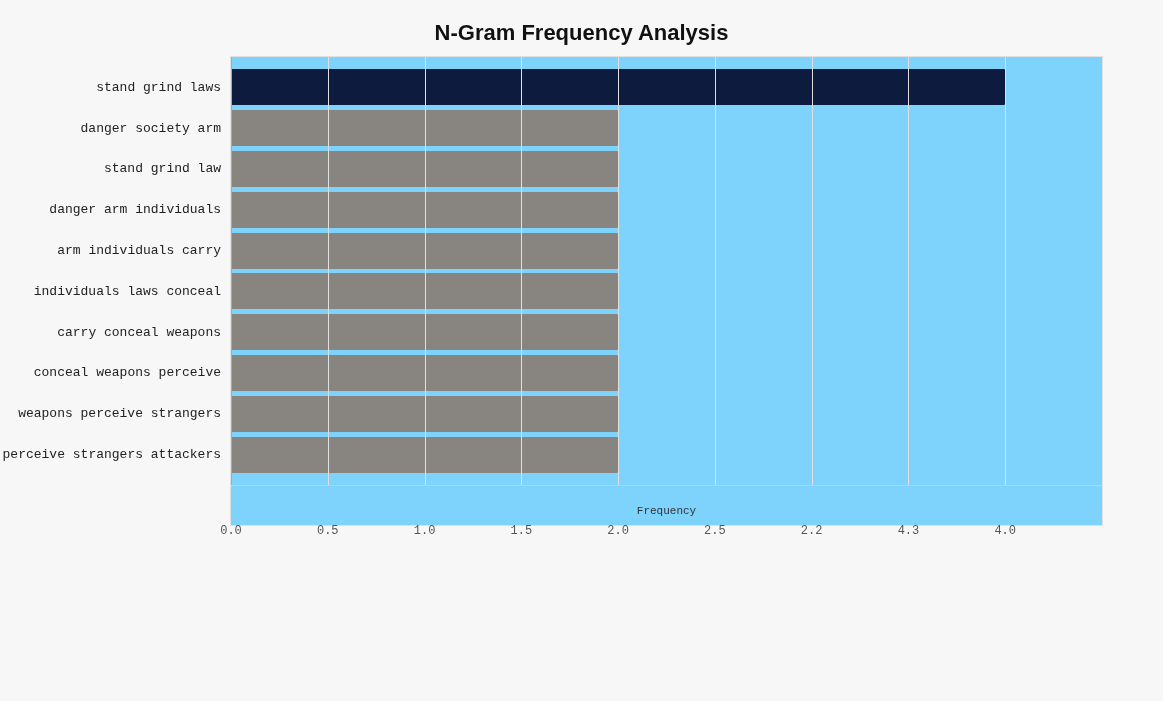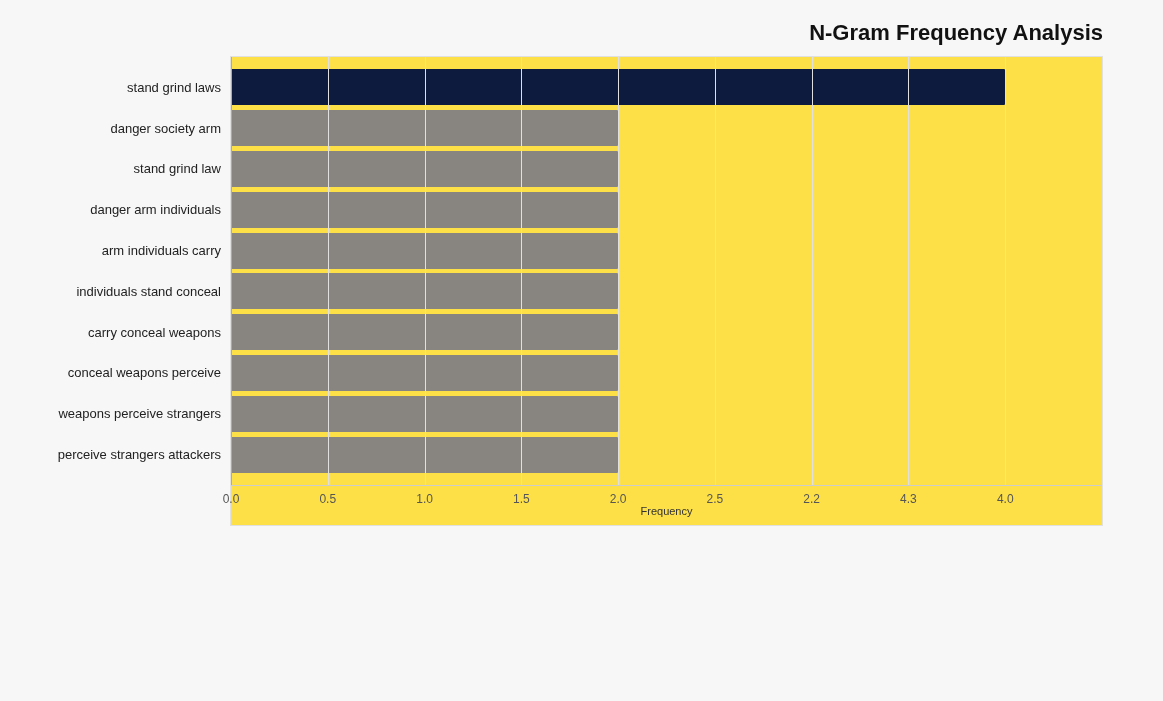--- a/index.html
+++ b/index.html
@@ -13,33 +13,34 @@
       justify-content: center;
     }
     .chart-container {
       background: #f7f7f7;
       width: 1163px;
       height: 701px;
       position: relative;
       padding: 20px 60px 80px 230px;
     }
     .chart-title {
-      text-align: right;
+      text-align: center;
       font-size: 22px;
       font-weight: bold;
       color: #111;
       margin-bottom: 10px;
       margin-left: -170px;
     }
     .chart-area {
       position: relative;
       width: 100%;
       height: 470px;
-      background: #fde047;
+      background: #7dd3fc;
       border: 1px solid #e0e0e0;
+      font-family: Liberation Mono, monospace;
     }
     .bars-wrapper {
       position: absolute;
       top: 0;
       left: 0;
       right: 0;
       bottom: 40px;
       display: flex;
       flex-direction: column;
       justify-content: space-around;
@@ -80,20 +81,21 @@
       display: flex;
       align-items: flex-start;
       padding-top: 6px;
       border-top: 1px solid #ccc;
     }
     .x-tick {
       position: absolute;
       font-size: 12px;
       color: #555;
       transform: translateX(-50%);
+      margin-top: 32px;
     }
     .x-axis-label {
       position: absolute;
       bottom: 5px;
       left: 50%;
       transform: translateX(-50%);
       font-size: 13px;
       color: #333;
     }
     
@@ -126,21 +128,21 @@
         </div>
         <div class="bar-row">
           <div class="bar-label">danger arm individuals</div>
           <div class="bar bar-gray" style="width: 44.4444%;"></div>
         </div>
         <div class="bar-row">
           <div class="bar-label">arm individuals carry</div>
           <div class="bar bar-gray" style="width: 44.4444%;"></div>
         </div>
         <div class="bar-row">
-          <div class="bar-label">individuals stand conceal</div>
+          <div class="bar-label">individuals laws conceal</div>
           <div class="bar bar-gray" style="width: 44.4444%;"></div>
         </div>
         <div class="bar-row">
           <div class="bar-label">carry conceal weapons</div>
           <div class="bar bar-gray" style="width: 44.4444%;"></div>
         </div>
         <div class="bar-row">
           <div class="bar-label">conceal weapons perceive</div>
           <div class="bar bar-gray" style="width: 44.4444%;"></div>
         </div>

